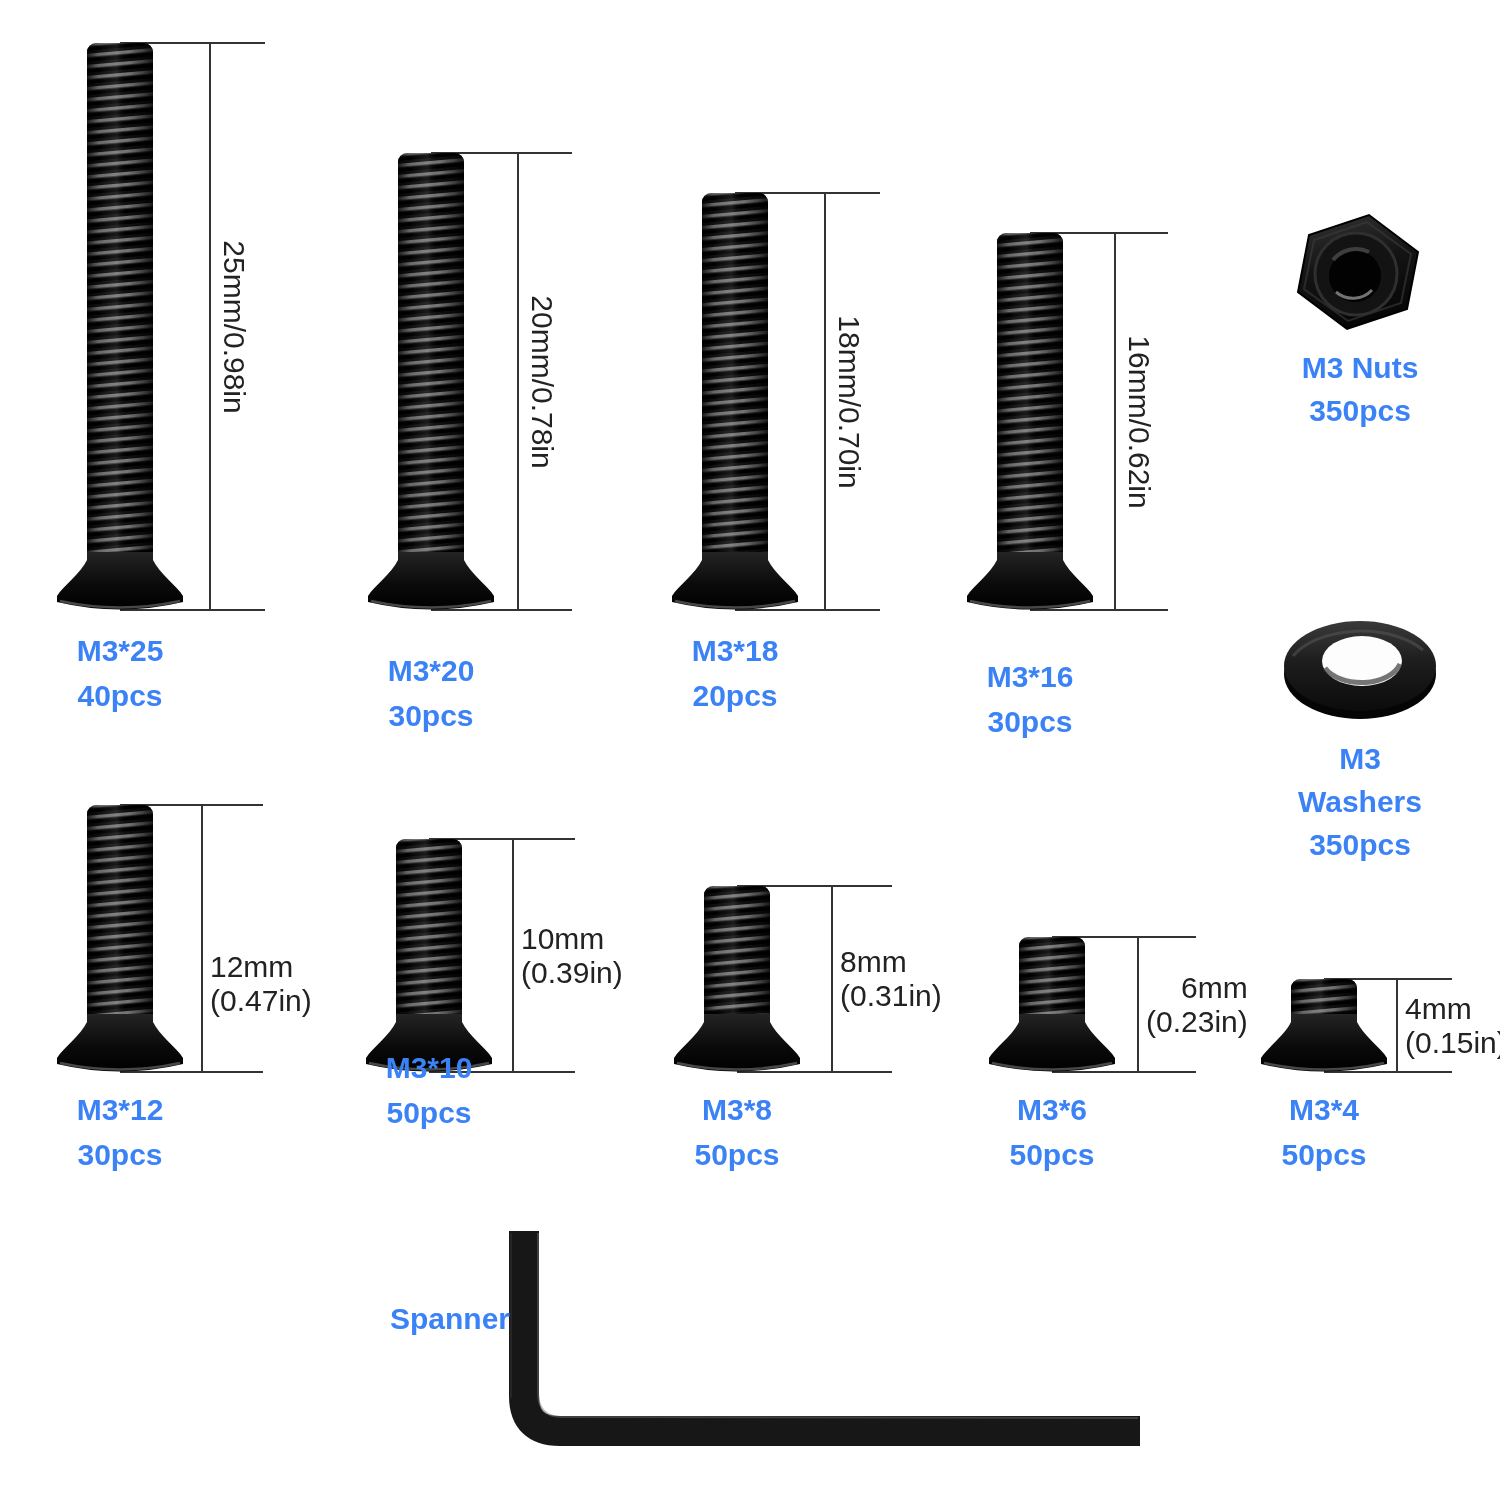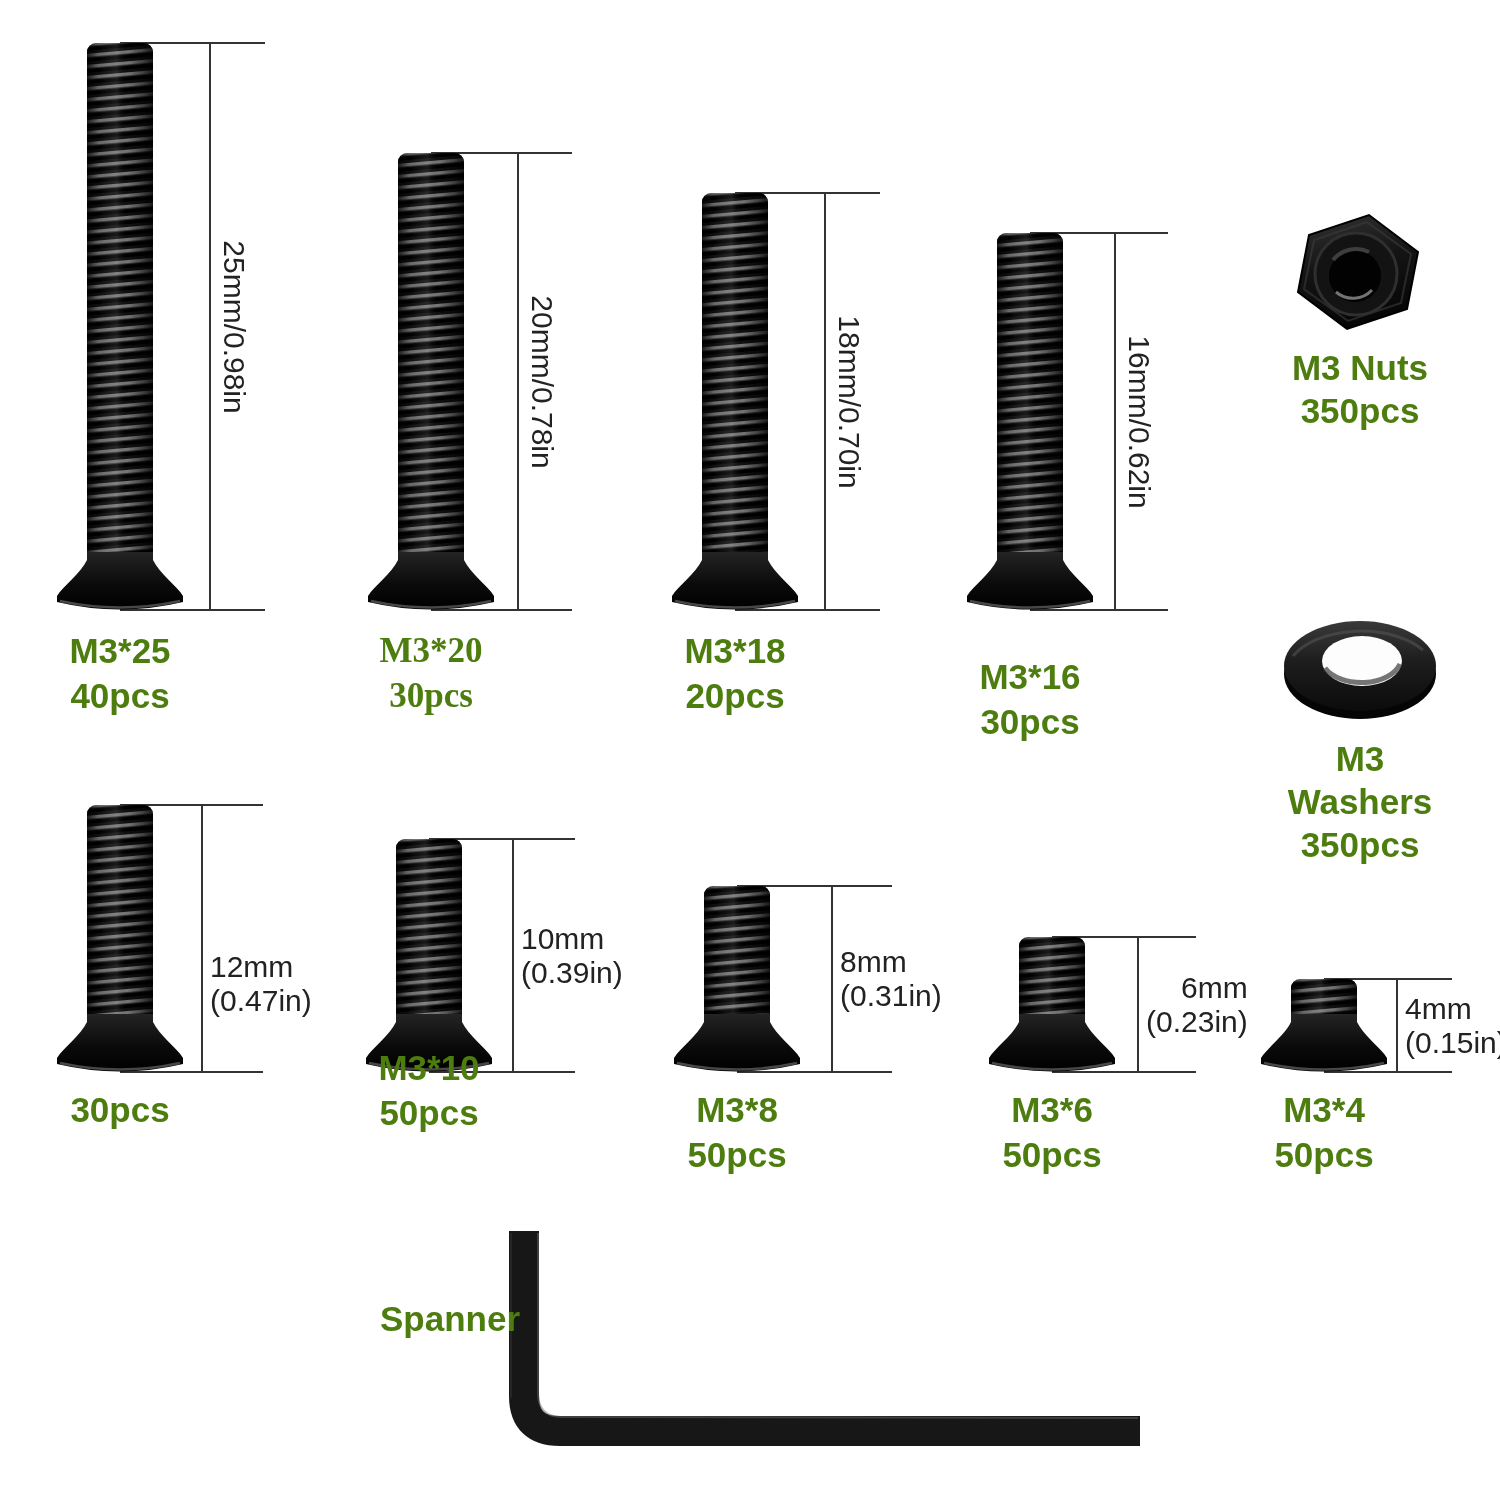--- a/index.html
+++ b/index.html
@@ -10,22 +10,22 @@
   #lines,#labels{position:absolute;left:0;top:0;width:100%;height:100%;}
   #gfx{position:absolute;left:0;top:0;}
   .dline{position:absolute;background:#333;}
   .dimrot{
     position:absolute;width:200px;height:32px;line-height:32px;
     text-align:center;font-size:30px;color:#222;transform:rotate(90deg);
     white-space:nowrap;
   }
   .dimh{position:absolute;font-size:30px;line-height:34px;color:#222;white-space:nowrap;}
   .slabel,.hlabel{
-    position:absolute;text-align:center;font-size:35px;line-height:45px;
-    font-weight:700;color:#4d7c0f;white-space:nowrap;
+    position:absolute;text-align:center;font-size:30px;line-height:45px;
+    font-weight:700;color:#3b82f6;white-space:nowrap;
   }
   .hlabel{line-height:43px;}
 </style>
 </head>
 <body>
 
 <div id="stage">
 
   <div id="lines">
       <div class="dline" style="left:120px;top:42px;width:145px;height:2px;"></div>
@@ -179,39 +179,40 @@
     </div>
     <div class="hlabel" style="left:328px;top:1297px;width:244px;line-height:44px;">
       <div>Spanner</div>
     </div>
   <div class="dimrot" style="left:134px;top:310.5px;">25mm/0.98in</div>
       <div class="slabel" style="left:10px;top:628px;width:220px;">
         <div class="" style="">M3*25</div>
         <div class="" style="">40pcs</div>
       </div>
       <div class="dimrot" style="left:442px;top:365.5px;">20mm/0.78in</div>
-      <div class="slabel" style="left:321px;top:628px;width:220px;font-family:Liberation Serif, serif;">
+      <div class="slabel" style="left:321px;top:648px;width:220px;">
         <div class="" style="">M3*20</div>
         <div class="" style="">30pcs</div>
       </div>
       <div class="dimrot" style="left:749px;top:385.5px;">18mm/0.70in</div>
       <div class="slabel" style="left:625px;top:628px;width:220px;">
         <div class="" style="">M3*18</div>
         <div class="" style="">20pcs</div>
       </div>
       <div class="dimrot" style="left:1039px;top:405.5px;">16mm/0.62in</div>
       <div class="slabel" style="left:920px;top:628px;width:220px;margin-top:26px;">
         <div class="" style="">M3*16</div>
         <div class="" style="">30pcs</div>
       </div>
       <div class="dimh" style="left:210px;top:950px;">
         <div class="" style="">12mm</div>
         <div class="" style="">(0.47in)</div>
       </div>
       <div class="slabel" style="left:10px;top:1087px;width:220px;">
+        <div class="" style="">M3*12</div>
         <div class="" style="">30pcs</div>
       </div>
       <div class="dimh" style="left:521px;top:921.5px;">
         <div class="" style="">10mm</div>
         <div class="" style="">(0.39in)</div>
       </div>
       <div class="slabel" style="left:319px;top:1045px;width:220px;">
         <div class="" style="">M3*10</div>
         <div class="" style="">50pcs</div>
       </div>

